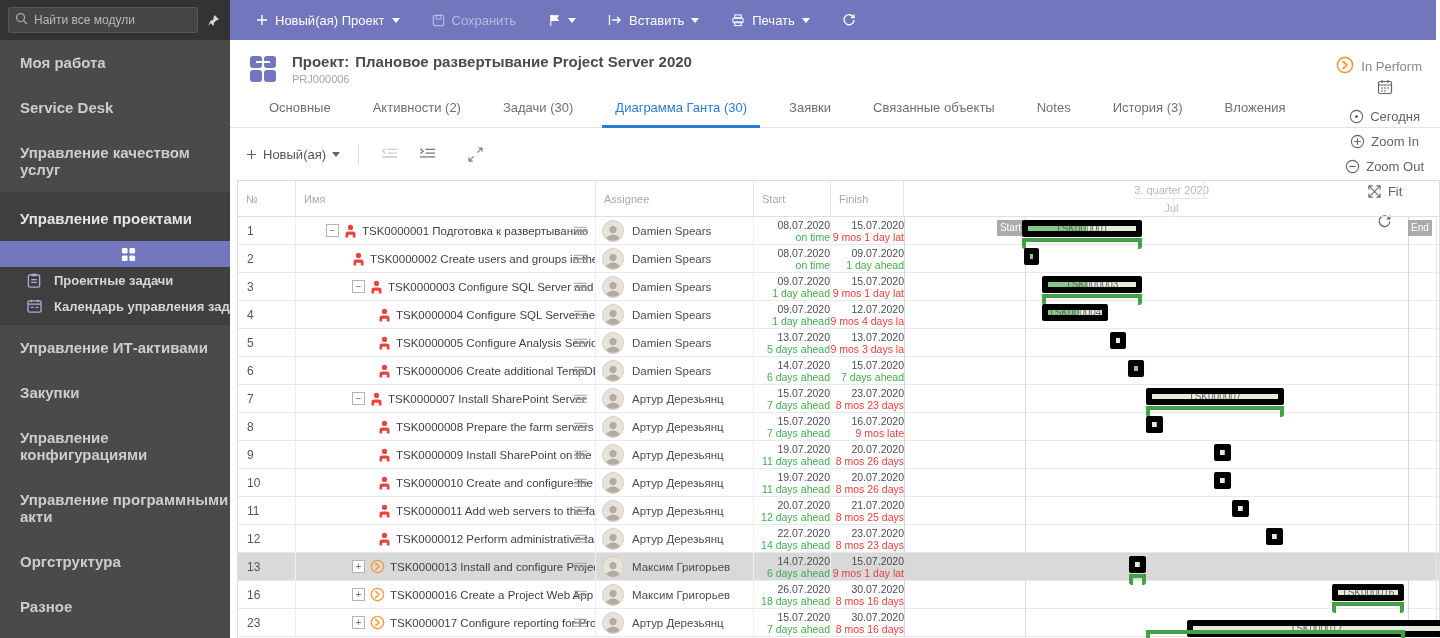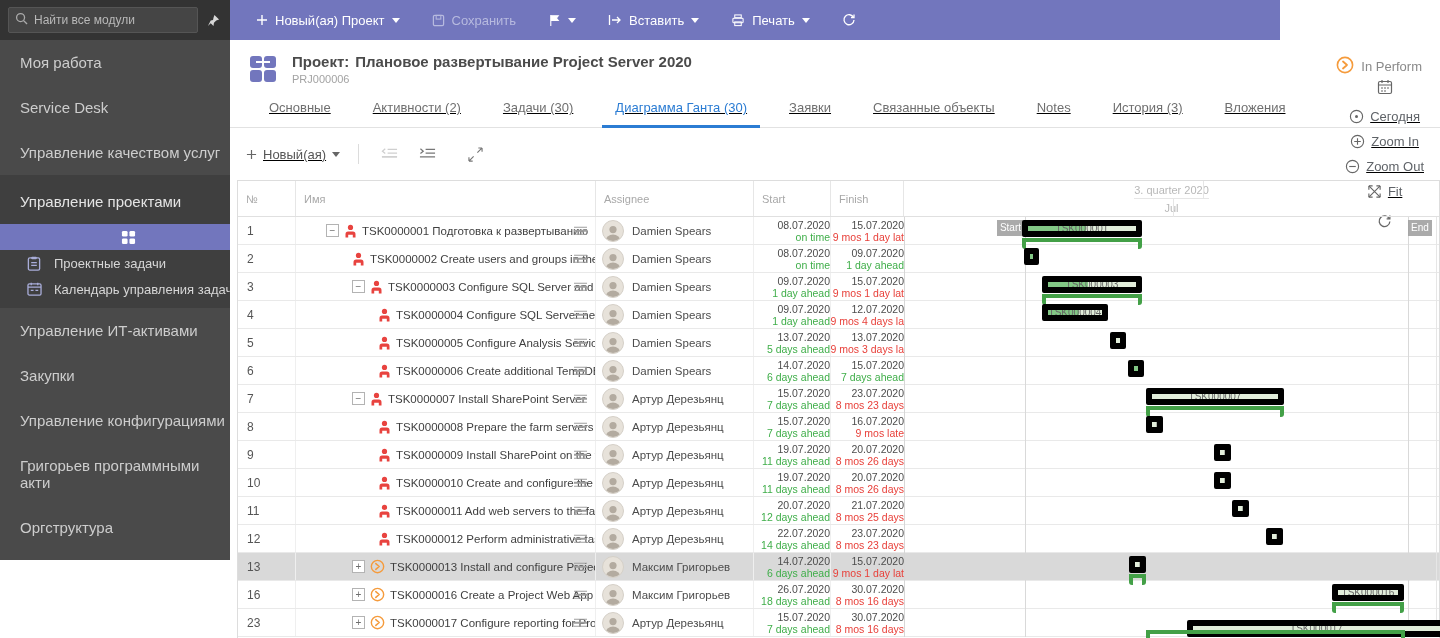--- a/index.html
+++ b/index.html
@@ -1,44 +1,44 @@
 <!DOCTYPE html>
 <html><head>
 <meta charset="utf-8">
 <style>
   * { margin:0; padding:0; box-sizing:border-box; }
   html,body { width:1440px; height:638px; overflow:hidden; background:#fff;
     font-family:"Liberation Sans", sans-serif; }
   .app { position:relative; width:1440px; height:638px; }
 
   
-  .topbar { position:absolute; left:0; top:0; width:1280px; height:40px; display:flex; }
+  .topbar { position:absolute; left:0; top:0; width:1436px; height:40px; display:flex; }
   .topbar-left { width:230px; height:40px; background:#333333; display:flex; align-items:center; padding:0 8px; gap:6px; }
   .searchbox { flex:1; height:26px; background:#454545; border:1px solid #555; border-radius:2px; display:flex; align-items:center; padding:0 6px; gap:6px; }
   .searchbox input { background:transparent; border:none; outline:none; color:#cfcfcf; font-size:12px; width:140px; }
   .searchbox input::placeholder { color:#b9b9b9; }
   .pin-btn { width:18px; height:18px; display:flex; align-items:center; justify-content:center; }
   .topbar-main { flex:1; background:#7276bd; display:flex; align-items:center; padding:0 14px; gap:8px; }
   .tb-btn { display:flex; align-items:center; gap:7px; color:#ffffff; font-size:13px; padding:0 12px; height:40px; cursor:pointer; }
   .tb-btn.dim { color:#b7badf; }
   .caret { width:0; height:0; border-left:4px solid transparent; border-right:4px solid transparent; border-top:5px solid currentColor; display:inline-block; }
   .tb-ico { display:inline-flex; }
 
   
-  .sidebar { position:absolute; left:0; top:40px; width:230px; height:520px; background:#4a4a4a; overflow:hidden; }
+  .sidebar { position:absolute; left:0; top:40px; width:230px; height:598px; background:#4a4a4a; overflow:hidden;font-weight:bold; }
   .sb-item { color:#cdcdcd; font-size:15px; padding:14px 0 14px 20px; cursor:pointer; }
   .sb-section-active { background:#3f3f3f; padding-top:4px; padding-bottom:6px; }
   .sb-section-active .sb-item { color:#e4e4e4; }
   .sb-sub { display:flex; align-items:center; gap:12px; padding:5px 0 5px 26px; color:#d6d6d6; font-size:13px; height:26px; cursor:pointer; }
   .sb-sub.sel { background:#7276bd; color:#fff;flex-direction:column; }
   .sb-sub .sico { width:16px; height:16px; display:flex; align-items:center; justify-content:center; flex:none; }
   .sb-sub span.lbl { white-space:nowrap; overflow:hidden; }
 
   
-  .content { position:absolute; left:230px; top:40px; width:1210px; height:598px; background:#fff;text-decoration:underline; }
+  .content { position:absolute; left:230px; top:40px; width:1210px; height:598px; background:#fff; }
 
   .rec-header { position:relative; height:60px; }
   .rec-icon { position:absolute; left:18px; top:14px; width:30px; height:30px; }
   .rec-title { position:absolute; left:62px; top:13px; font-size:15px; font-weight:bold; color:#4b4b4b; }
   .rec-title .tname { margin-left:6px; }
   .rec-code { position:absolute; left:62px; top:33px; font-size:11px; color:#a3a3a3; }
   .status-badge { position:absolute; right:18px; top:16px; display:flex; align-items:center; gap:7px; font-size:13px; color:#8a8a8a; }
 
   .tabs { position:relative; height:28px; display:flex; padding-left:18px; border-bottom:1px solid #e2e2e2; }
   .tab { padding:0 21px; font-size:13px; color:#6f6f6f; display:flex; align-items:flex-start; cursor:pointer; position:relative; white-space:nowrap; }
@@ -208,21 +208,21 @@
               <rect x="1" y="2" width="14" height="12" rx="1.5" fill="none" stroke="#a9add9" stroke-width="1.4"></rect>
               <path d="M1 5.5h14M4.5 0.8v2.6M11.5 0.8v2.6M4 9h3M9 9h3" stroke="#a9add9" stroke-width="1.4"></path>
             </svg>
           </span>
           <span class="lbl">Календарь управления задачами</span>
         </div>
       </div>
       <div class="sb-item">Управление ИТ-активами</div>
       <div class="sb-item">Закупки</div>
       <div class="sb-item">Управление конфигурациями</div>
-      <div class="sb-item">Григорьев программными акти</div>
+      <div class="sb-item">Управление программными акти</div>
       <div class="sb-item">Оргструктура</div>
       <div class="sb-item">Разное</div>
       <div class="sb-item">Отчеты</div>
     </aside>
 
   <div class="content">
 
     <div class="rec-header">
       <span class="rec-icon">
         <svg width="30" height="30" viewBox="0 0 30 30">

